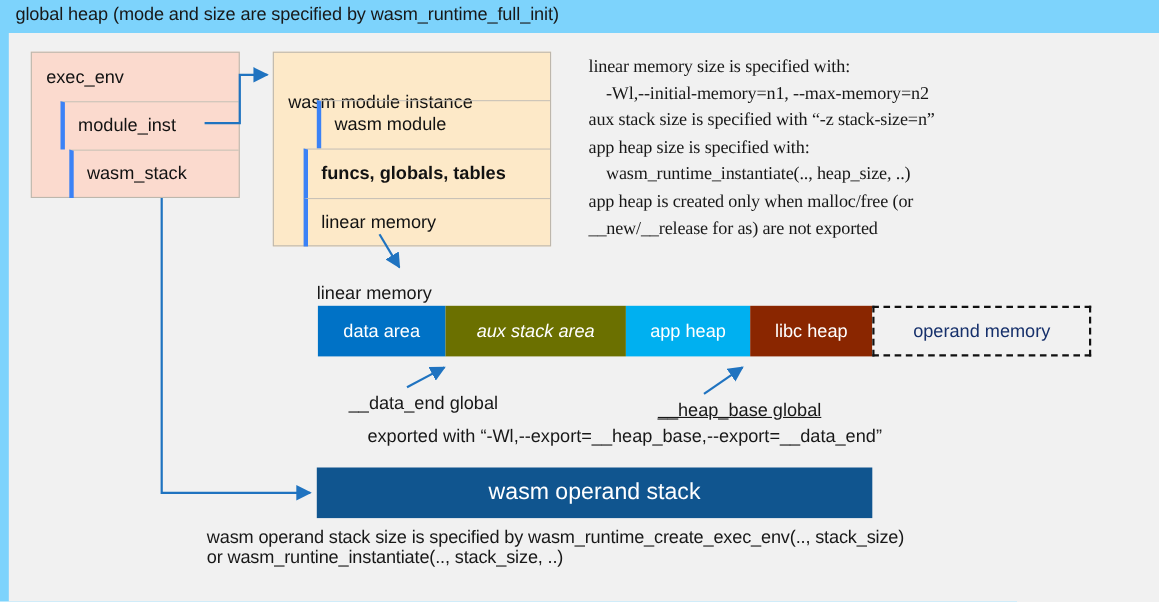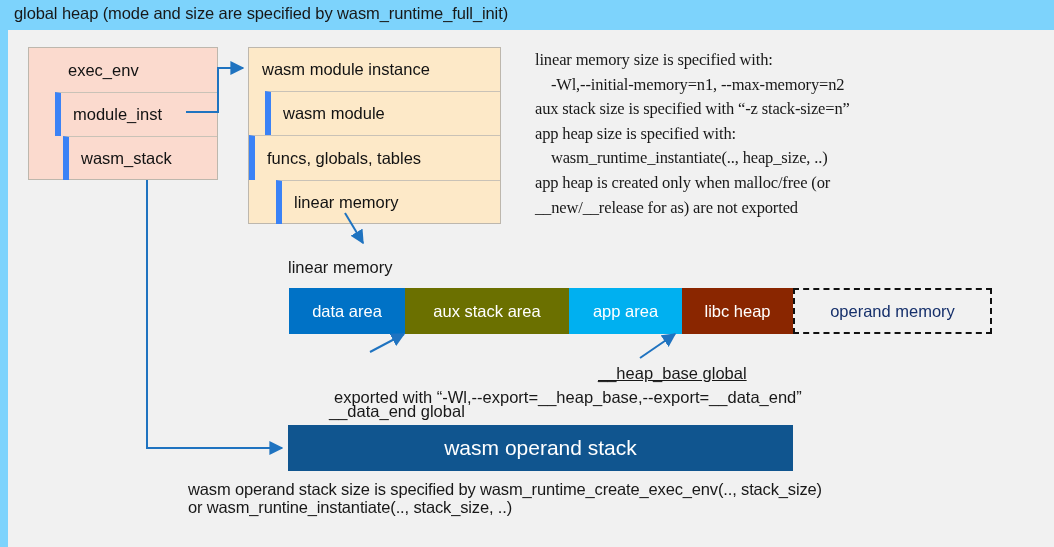--- a/index.html
+++ b/index.html
@@ -39,40 +39,40 @@
     width: 1046px;
     height: 517px;
     background: #f1f1f1;
   }
 
   .struct {
     position: absolute;
     box-sizing: border-box;
     border: 1px solid #bdb7ad;
   }
-  .struct.pink { background: #fbdace; padding-left: 26px; }
+  .struct.pink { background: #fbdace; }
   .struct.cream { background: #fde9c8; }
 
   .hdr {
     box-sizing: border-box;
     display: flex;
     align-items: center;
     font-size: 16.5px;
     color: #121212;
     padding-left: 13px;
   }
   .row {
     box-sizing: border-box;
     display: flex;
     align-items: center;
     font-size: 16.5px;
     color: #121212;
     padding-left: 12px;
     border-top: 1px solid #c9c2b7;
-    border-left: 6px solid #3b82f6;
+    border-left: 4px solid #3b82f6;
   }
   .rowwrap {
     position: absolute;
     box-sizing: border-box;
     left: 0; right: 0;
   }
 
   
   .infotext {
     position: absolute;
@@ -91,21 +91,21 @@
   .lm-label {
     position: absolute;
     left: 288px;
     top: 258px;
     font-size: 16.5px;
     color: #181818;
   }
   .membar {
     position: absolute;
     left: 289px;
-    top: 288px;
+    top: 278px;
     height: 46px;
     display: flex;
   }
   .seg {
     box-sizing: border-box;
     display: flex;
     align-items: center;
     justify-content: center;
     font-size: 16.5px;
     color: #ffffff;
@@ -170,47 +170,47 @@
 
   <div class="struct pink" style="left:28px; top:47px; width:190px; height:133px;">
     <div class="hdr" style="height:44px;">exec_env</div>
     <div class="rowwrap" style="top:44px; bottom:0;">
       <div class="row" style="height:44px; margin-left:26px; border-top:1px solid #c9c2b7;">module_inst</div>
       <div class="row" style="height:44px; margin-left:34px;">wasm_stack</div>
     </div>
   </div>
 
   <div class="struct cream" style="left:248px; top:47px; width:253px; height:177px;">
-    <div class="hdr" style="height:43px;">wasm module instance</div>
+    <div class="hdr" style="height:43px;margin-top:24px;">wasm module instance</div>
     <div class="rowwrap" style="top:43px; bottom:0;">
-      <div class="row" style="height:44px; margin-left:16px;">wasm module</div>
-      <div class="row" style="height:45px; ">funcs, globals, tables</div>
+      <div class="row" style="height:44px; margin-left:39px;">wasm module</div>
+      <div class="row" style="height:45px; margin-left:27px;font-weight:bold;">funcs, globals, tables</div>
       <div class="row" style="height:44px; margin-left:27px;">linear memory</div>
     </div>
   </div>
 
   <div class="infotext">linear memory size is specified with:
     -Wl,--initial-memory=n1, --max-memory=n2
 aux stack size is specified with “-z stack-size=n”
 app heap size is specified with:
     wasm_runtime_instantiate(.., heap_size, ..)
 app heap is created only when malloc/free (or
 __new/__release for as) are not exported</div>
 
   <div class="lm-label">linear memory</div>
 
   <div class="membar">
       <div class="seg" style="width: 116px; background: rgb(0, 114, 198);">data area</div>
-      <div class="seg" style="width: 164px; background: rgb(107, 112, 0);">aux stack area</div>
-      <div class="seg" style="width: 113px; background: rgb(0, 176, 240);">app area</div>
+      <div class="seg" style="width: 164px; background: rgb(107, 112, 0); font-style: italic;">aux stack area</div>
+      <div class="seg" style="width: 113px; background: rgb(0, 176, 240);">app heap</div>
       <div class="seg" style="width: 111px; background: rgb(138, 38, 0);">libc heap</div>
       <div class="seg dashed" style="width: 199px;">operand memory</div>
     </div>
 
-  <div class="ann" style="left:329px; top:358px;margin-top:44px;">__data_end global</div>
+  <div class="ann" style="left:317px; top:358px;">__data_end global</div>
   <div class="ann" style="left:598px; top:364px;text-decoration:underline;">__heap_base global</div>
   <div class="ann" style="left:303px; top:388px;margin-left:31px;">exported with “-Wl,--export=__heap_base,--export=__data_end”</div>
 
   <div class="opstack">
     <span>wasm operand stack</span>
   </div>
 
   <div class="bottomtext">wasm operand stack size is specified by wasm_runtime_create_exec_env(.., stack_size)
 or wasm_runtine_instantiate(.., stack_size, ..)</div>
 

